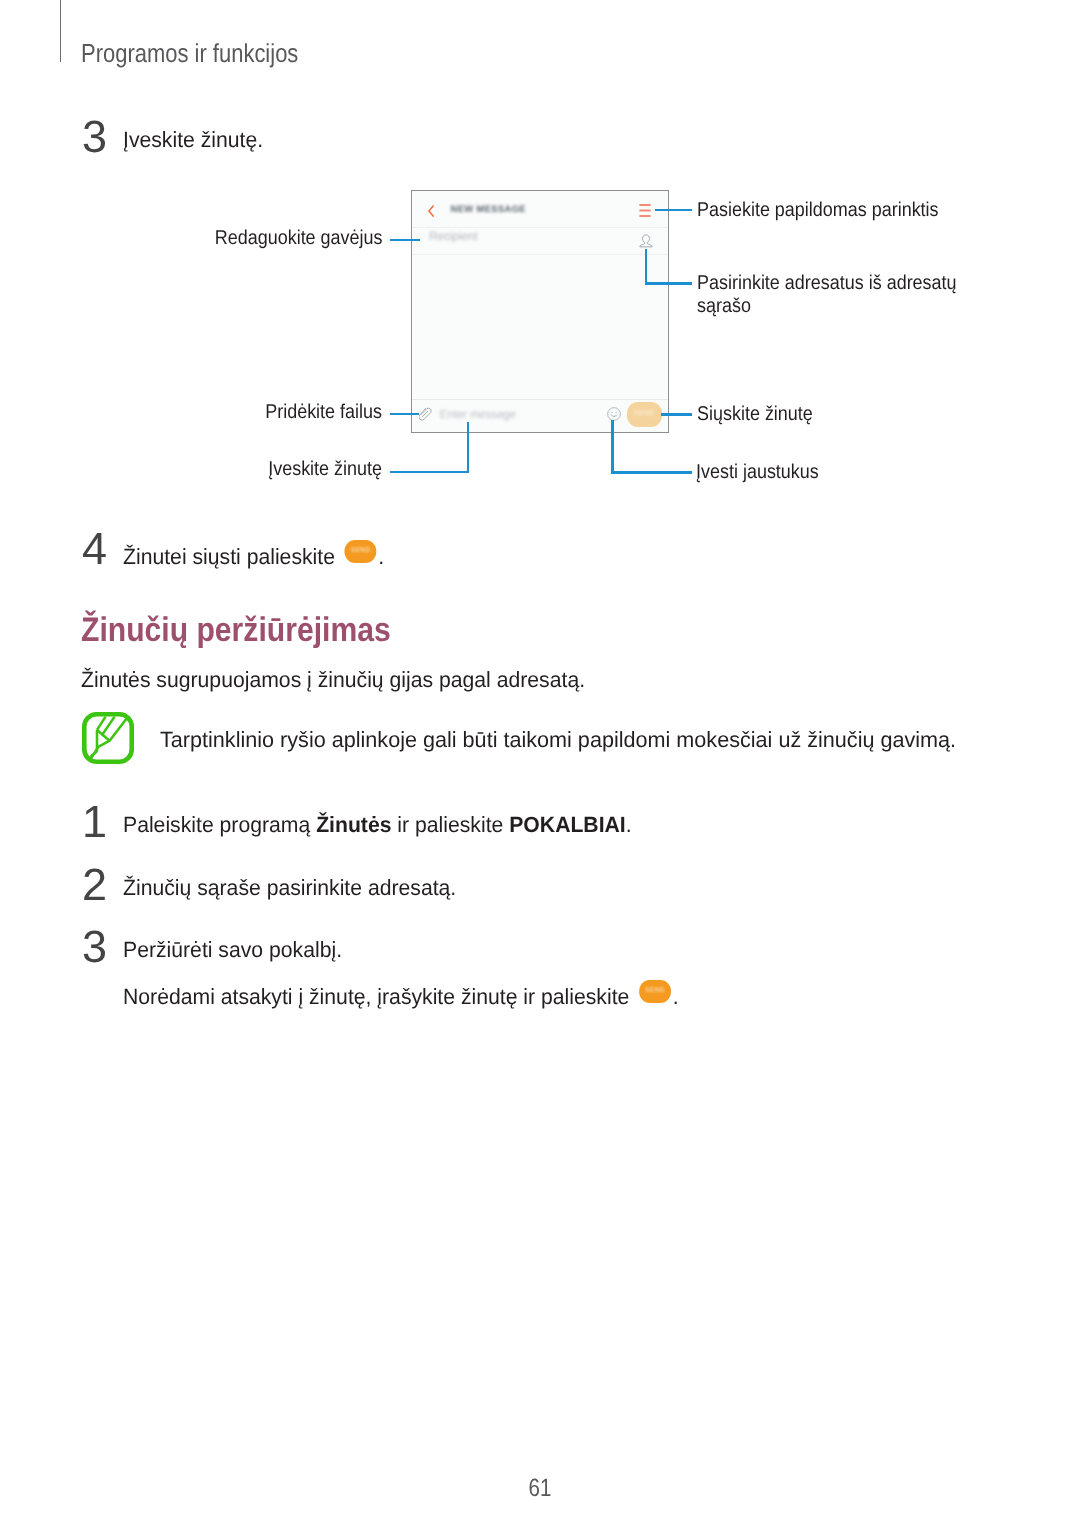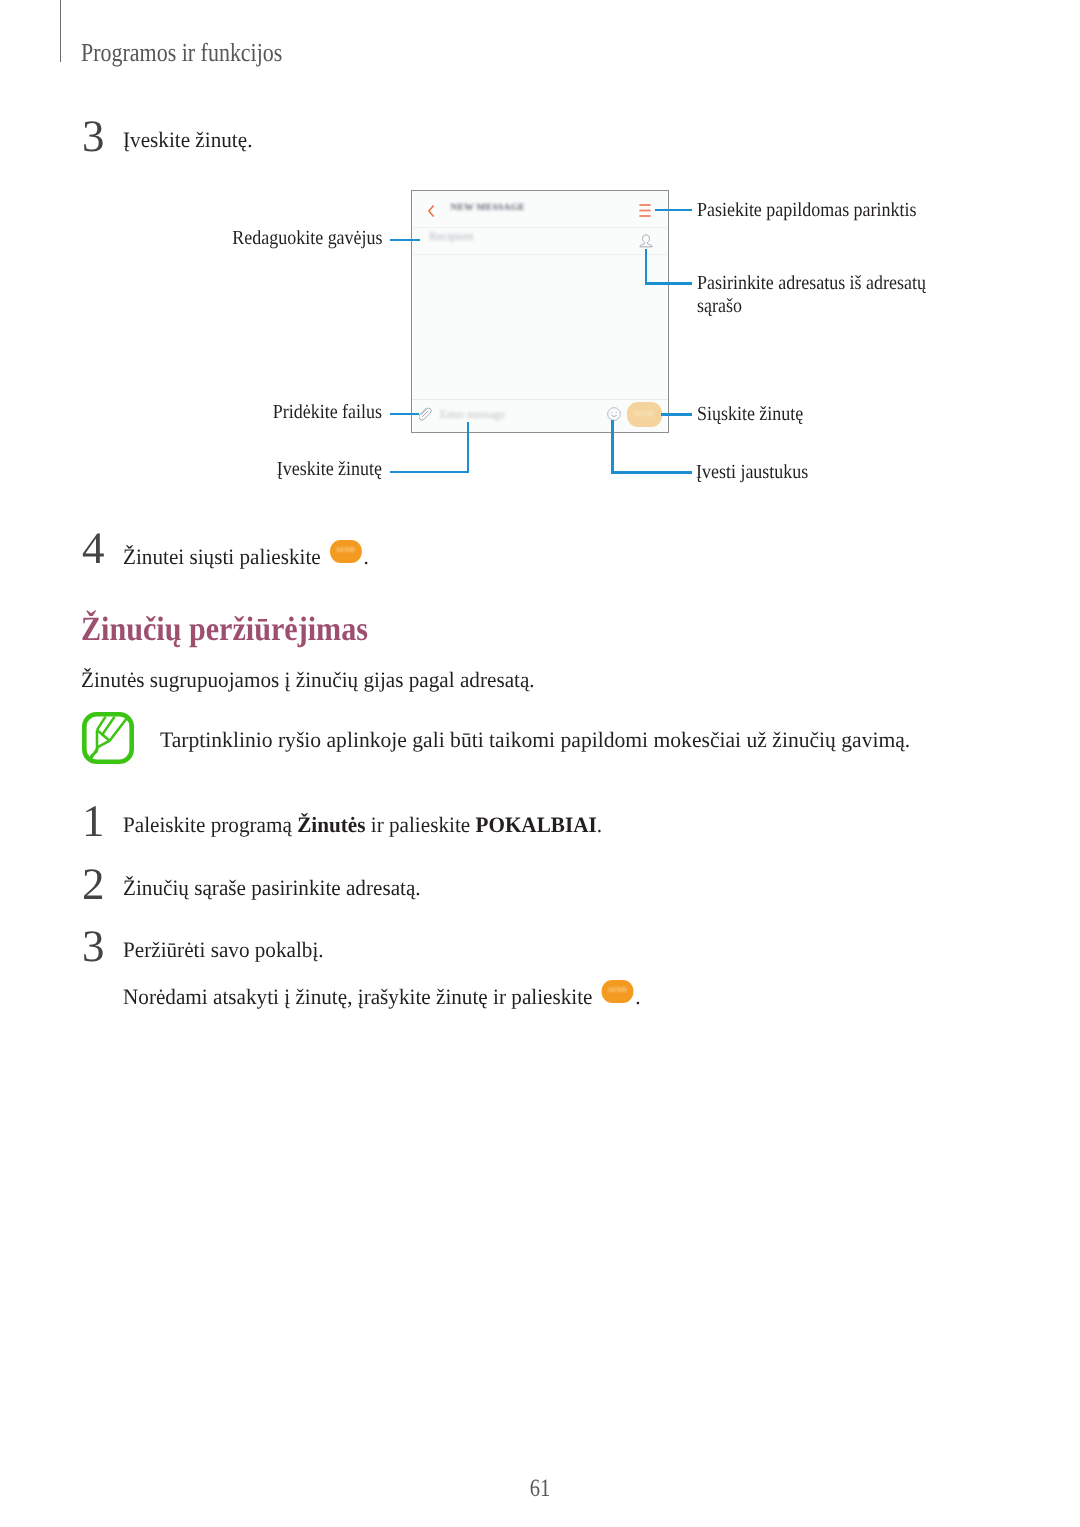--- a/index.html
+++ b/index.html
@@ -1,19 +1,19 @@
 <!DOCTYPE html>
 <html><head>
 <meta charset="utf-8">
 <style>
   html,body{margin:0;padding:0;}
   body{width:1080px;height:1527px;background:#ffffff;
        font-family:"Liberation Sans",sans-serif;color:#231f20;
        -webkit-font-smoothing:antialiased;text-rendering:geometricPrecision;overflow:hidden;position:relative;}
-  .page{position:absolute;left:0;top:0;width:1080px;height:1527px;transform:translateZ(0);font-family:Liberation Serif, serif;}
+  .page{position:absolute;left:0;top:0;width:1080px;height:1527px;transform:translateZ(0);}
 
   .hdr-rule{position:absolute;left:60px;top:0;width:1.4px;height:62px;background:#6d6e71;}
   .hdr-title{position:absolute;left:80.7px;top:39.5px;font-size:26px;line-height:26px;color:#58585a;
              transform:scaleX(.845);transform-origin:left top;white-space:nowrap;}
 
   .step{position:absolute;left:0;width:1080px;height:0;}
   .step-num{position:absolute;left:82px;top:-38px;font-size:45px;line-height:45px;color:#444446;
             font-weight:400;}
   .step-txt{position:absolute;left:123px;top:-23px;font-size:22px;line-height:22px;color:#231f20;
             white-space:nowrap;transform:scaleX(.963);transform-origin:left top;}

